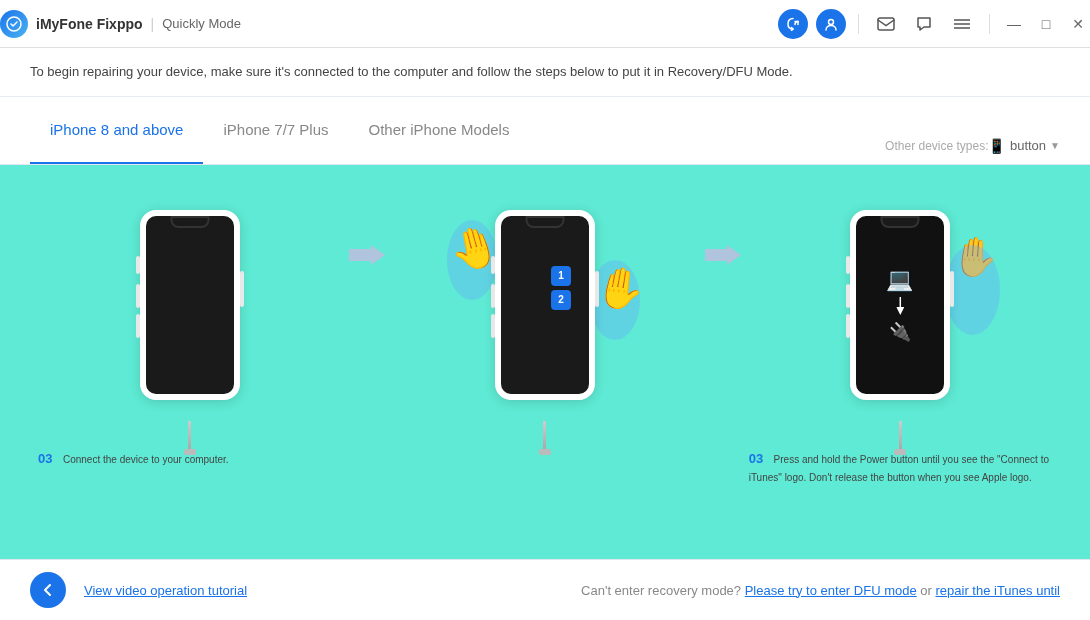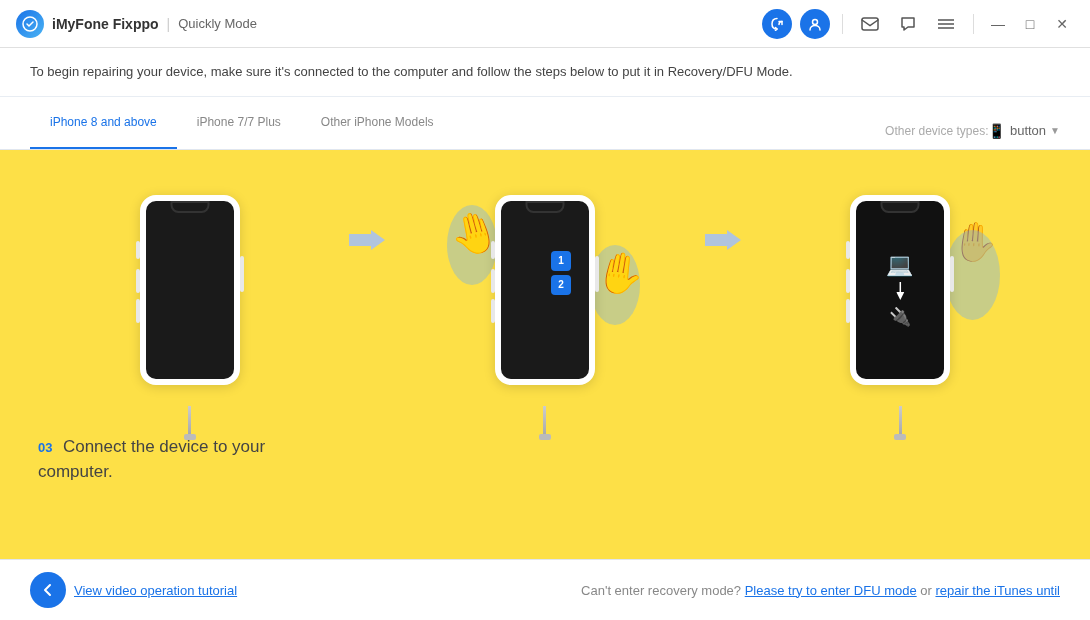--- a/index.html
+++ b/index.html
@@ -11,21 +11,21 @@
       overflow: hidden;
       display: flex;
       flex-direction: column;
     }
 
     
     .titlebar {
       display: flex;
       align-items: center;
       background: #fff;
-      padding: 0 16px;
+      padding: 0 0;
       height: 48px;
       border-bottom: 1px solid #e0e0e0;
       flex-shrink: 0;
     }
     .titlebar-logo {
       width: 28px;
       height: 28px;
       border-radius: 50%;
       background: linear-gradient(135deg, #1a73e8, #4ab3f4);
       display: flex;
@@ -87,21 +87,21 @@
       justify-content: center;
       font-size: 14px;
       color: #666;
       cursor: pointer;
       border-radius: 3px;
     }
 
     
     .main {
       flex: 1;
-      background: #fde047;
+      background: #5eead4;
       display: flex;
       flex-direction: column;
       overflow: hidden;
     }
 
     
     .info-bar {
       background: #fff;
       padding: 14px 30px;
       font-size: 13px;
@@ -113,22 +113,22 @@
     
     .tabs-container {
       background: #fff;
       padding: 0 30px;
       border-bottom: 1px solid #e0e6ef;
       display: flex;
       align-items: flex-end;
       gap: 0;
     }
     .tab {
-      padding: 18px 20px;
-      font-size: 12px;
+      padding: 24px 20px;
+      font-size: 15px;
       color: #888;
       cursor: pointer;
       border-bottom: 2px solid transparent;
       white-space: nowrap;
     }
     .tab.active {
       color: #1a73e8;
       border-bottom: 2px solid #1a73e8;
       font-weight: 500;
     }
@@ -354,40 +354,40 @@
       width: 100%;
       padding: 0 8px;
     }
     .step-num {
       color: #1a73e8;
       font-weight: 600;
       font-size: 13px;
       margin-right: 6px;
     }
     .step-text {
-      font-size: 17px;
+      font-size: 10px;
       color: #444;
       line-height: 1.5;
       text-align: center;
     }
 
     
     .bottom-bar {
       background: #fff;
       border-top: 1px solid #e0e6ef;
       padding: 12px 30px;
       display: flex;
       align-items: center;
       justify-content: space-between;
       flex-shrink: 0;
     }
     .back-btn {
       display: flex;
       align-items: center;
-      gap: 8px;
+      gap: 18px;
       cursor: pointer;
     }
     .back-circle {
       width: 36px;
       height: 36px;
       border-radius: 50%;
       background: #1a73e8;
       display: flex;
       align-items: center;
       justify-content: center;
@@ -587,20 +587,24 @@
               </div>
               <div style="color:white; font-size:18px;">🔌</div>
             </div>
           </div>
           <div style="position:absolute; right:2px; top:50px; font-size:38px; transform:rotate(5deg) scaleX(-1);">🤚</div>
           <div class="phone-cable">
             <div class="cable-line"></div>
             <div class="cable-plug"></div>
           </div>
         </div>
+        <div class="step-desc">
+          <span class="step-num">03</span>
+          <span class="step-text">Press and hold the Power button until you see the "Connect to iTunes" logo. Don't release the button when you see Apple logo.</span>
+        </div>
       </div>
 
     </div>
   </div>
 
   <div class="bottom-bar">
     <div class="back-btn">
       <div class="back-circle">
         <svg width="14" height="14" viewBox="0 0 14 14" fill="none">
           <path d="M9 2 L4 7 L9 12" stroke="white" stroke-width="2" stroke-linecap="round" stroke-linejoin="round"></path>

